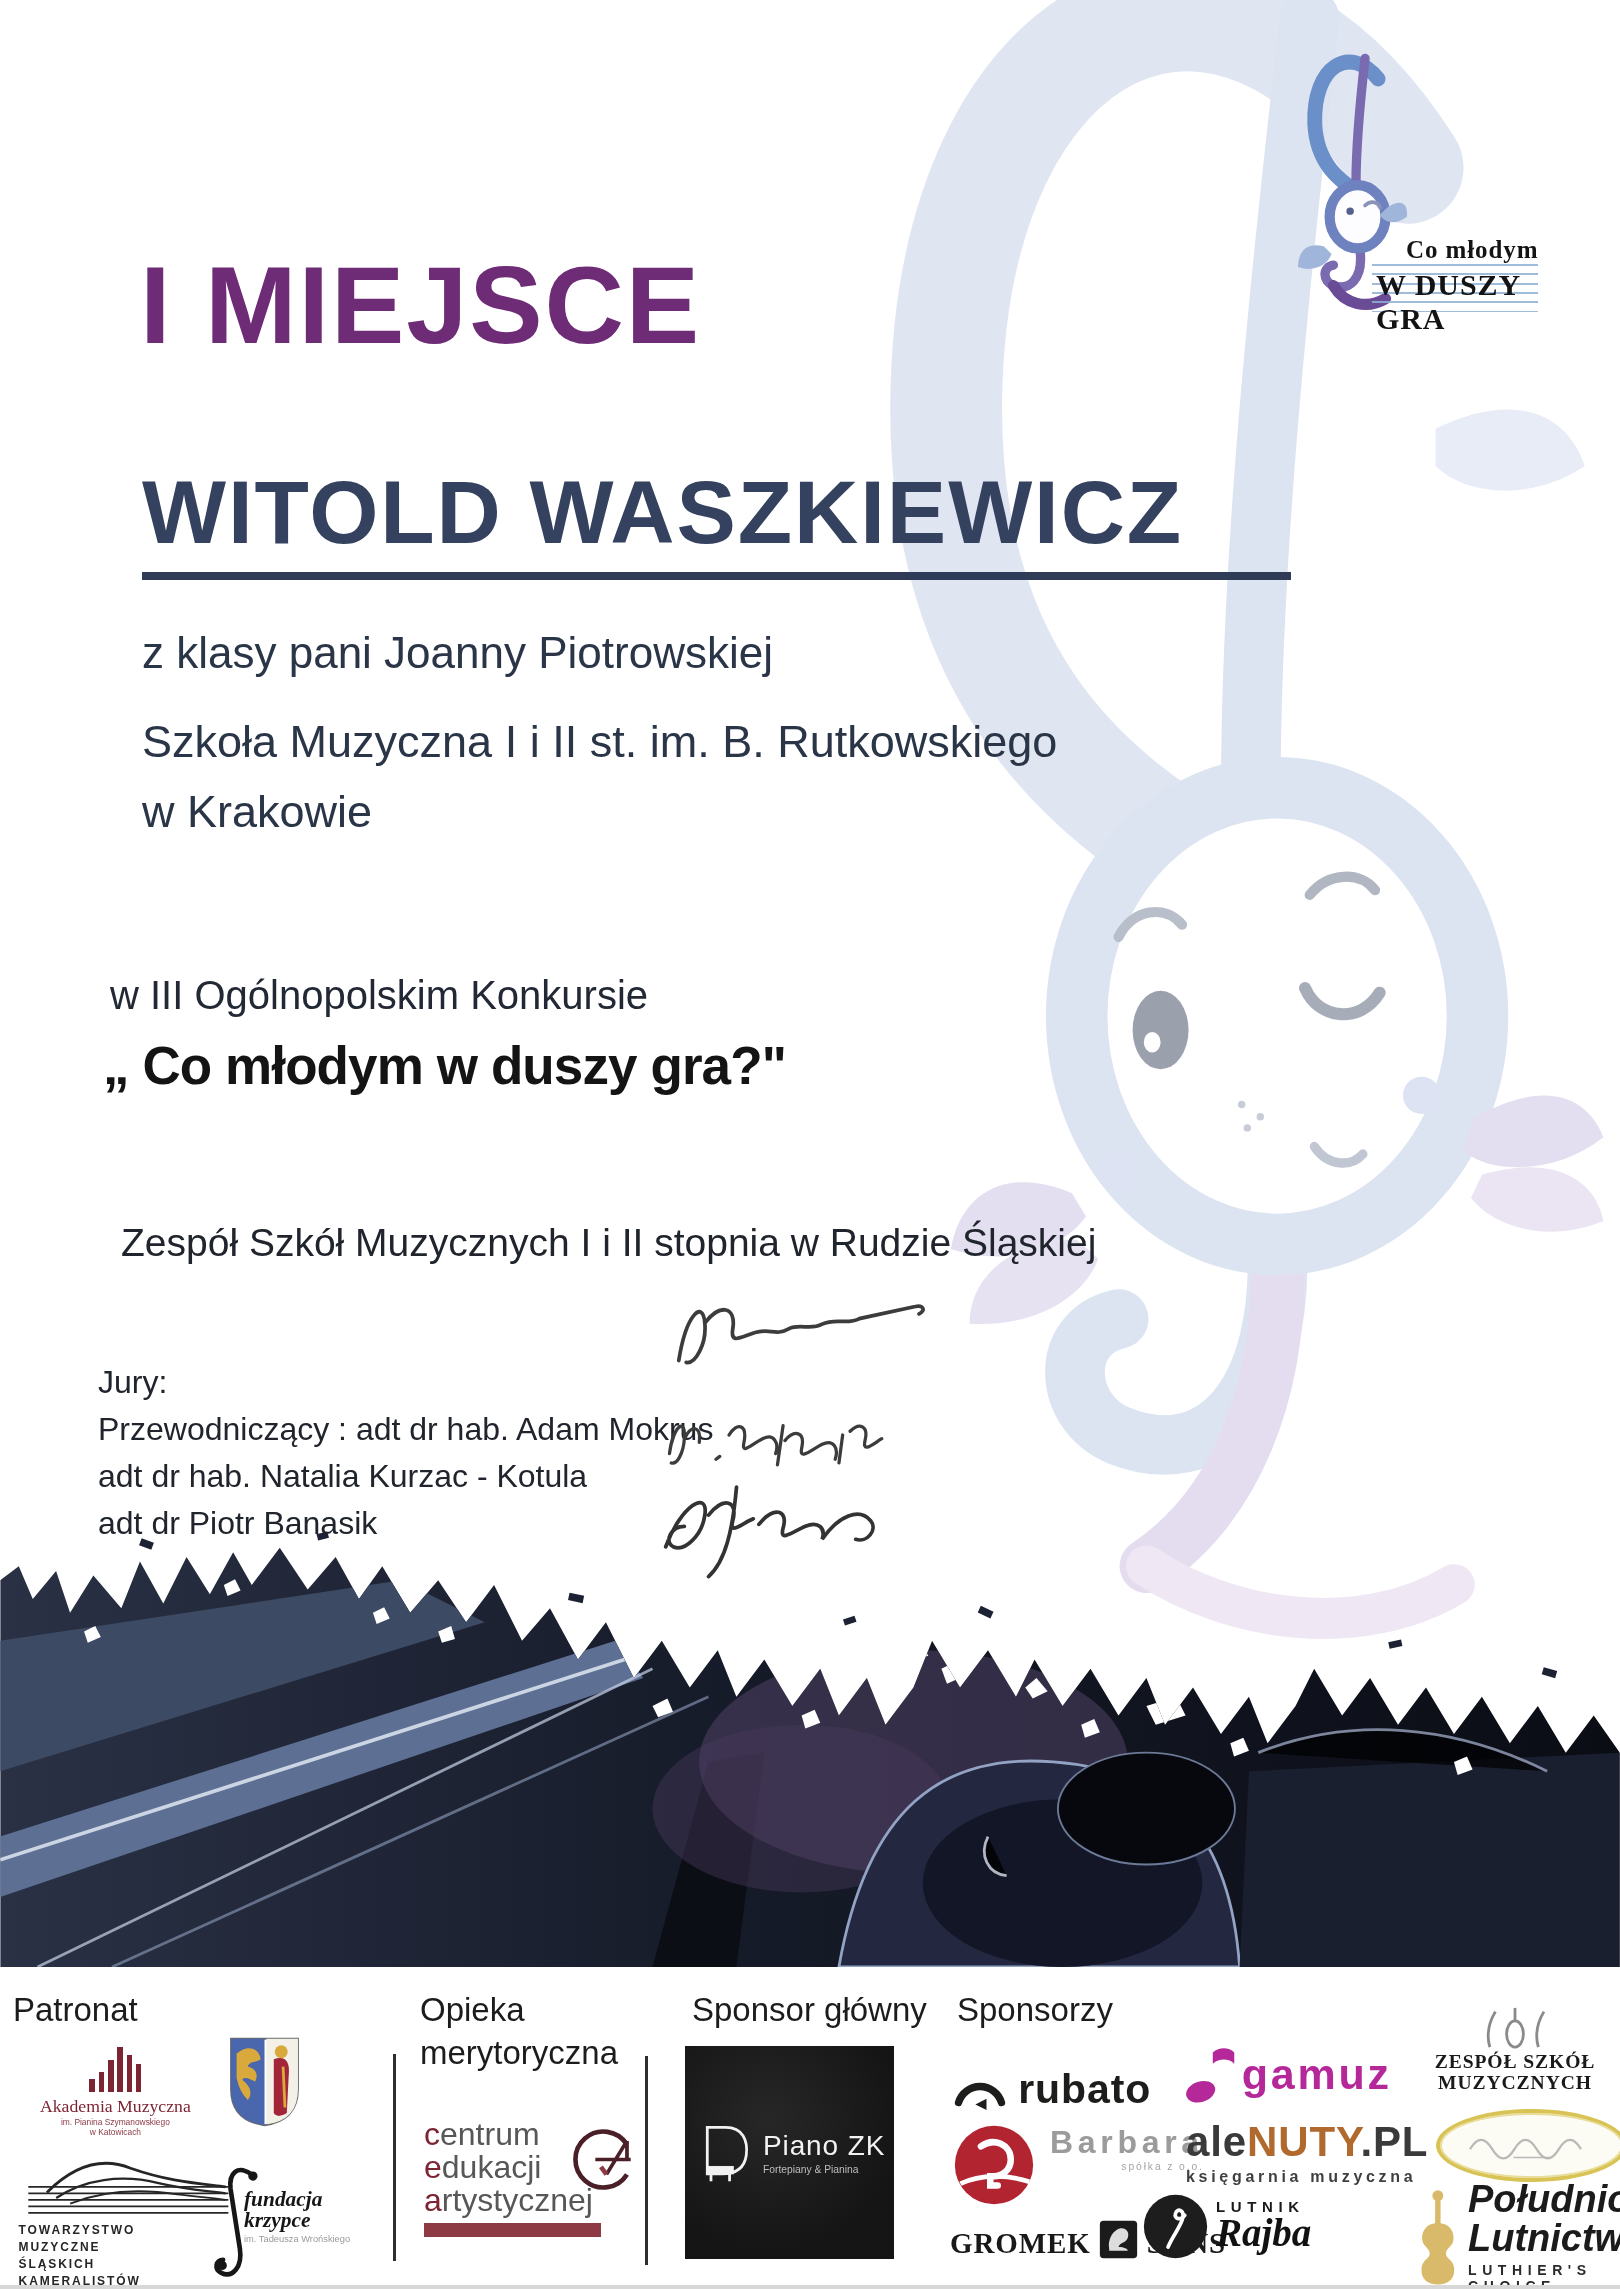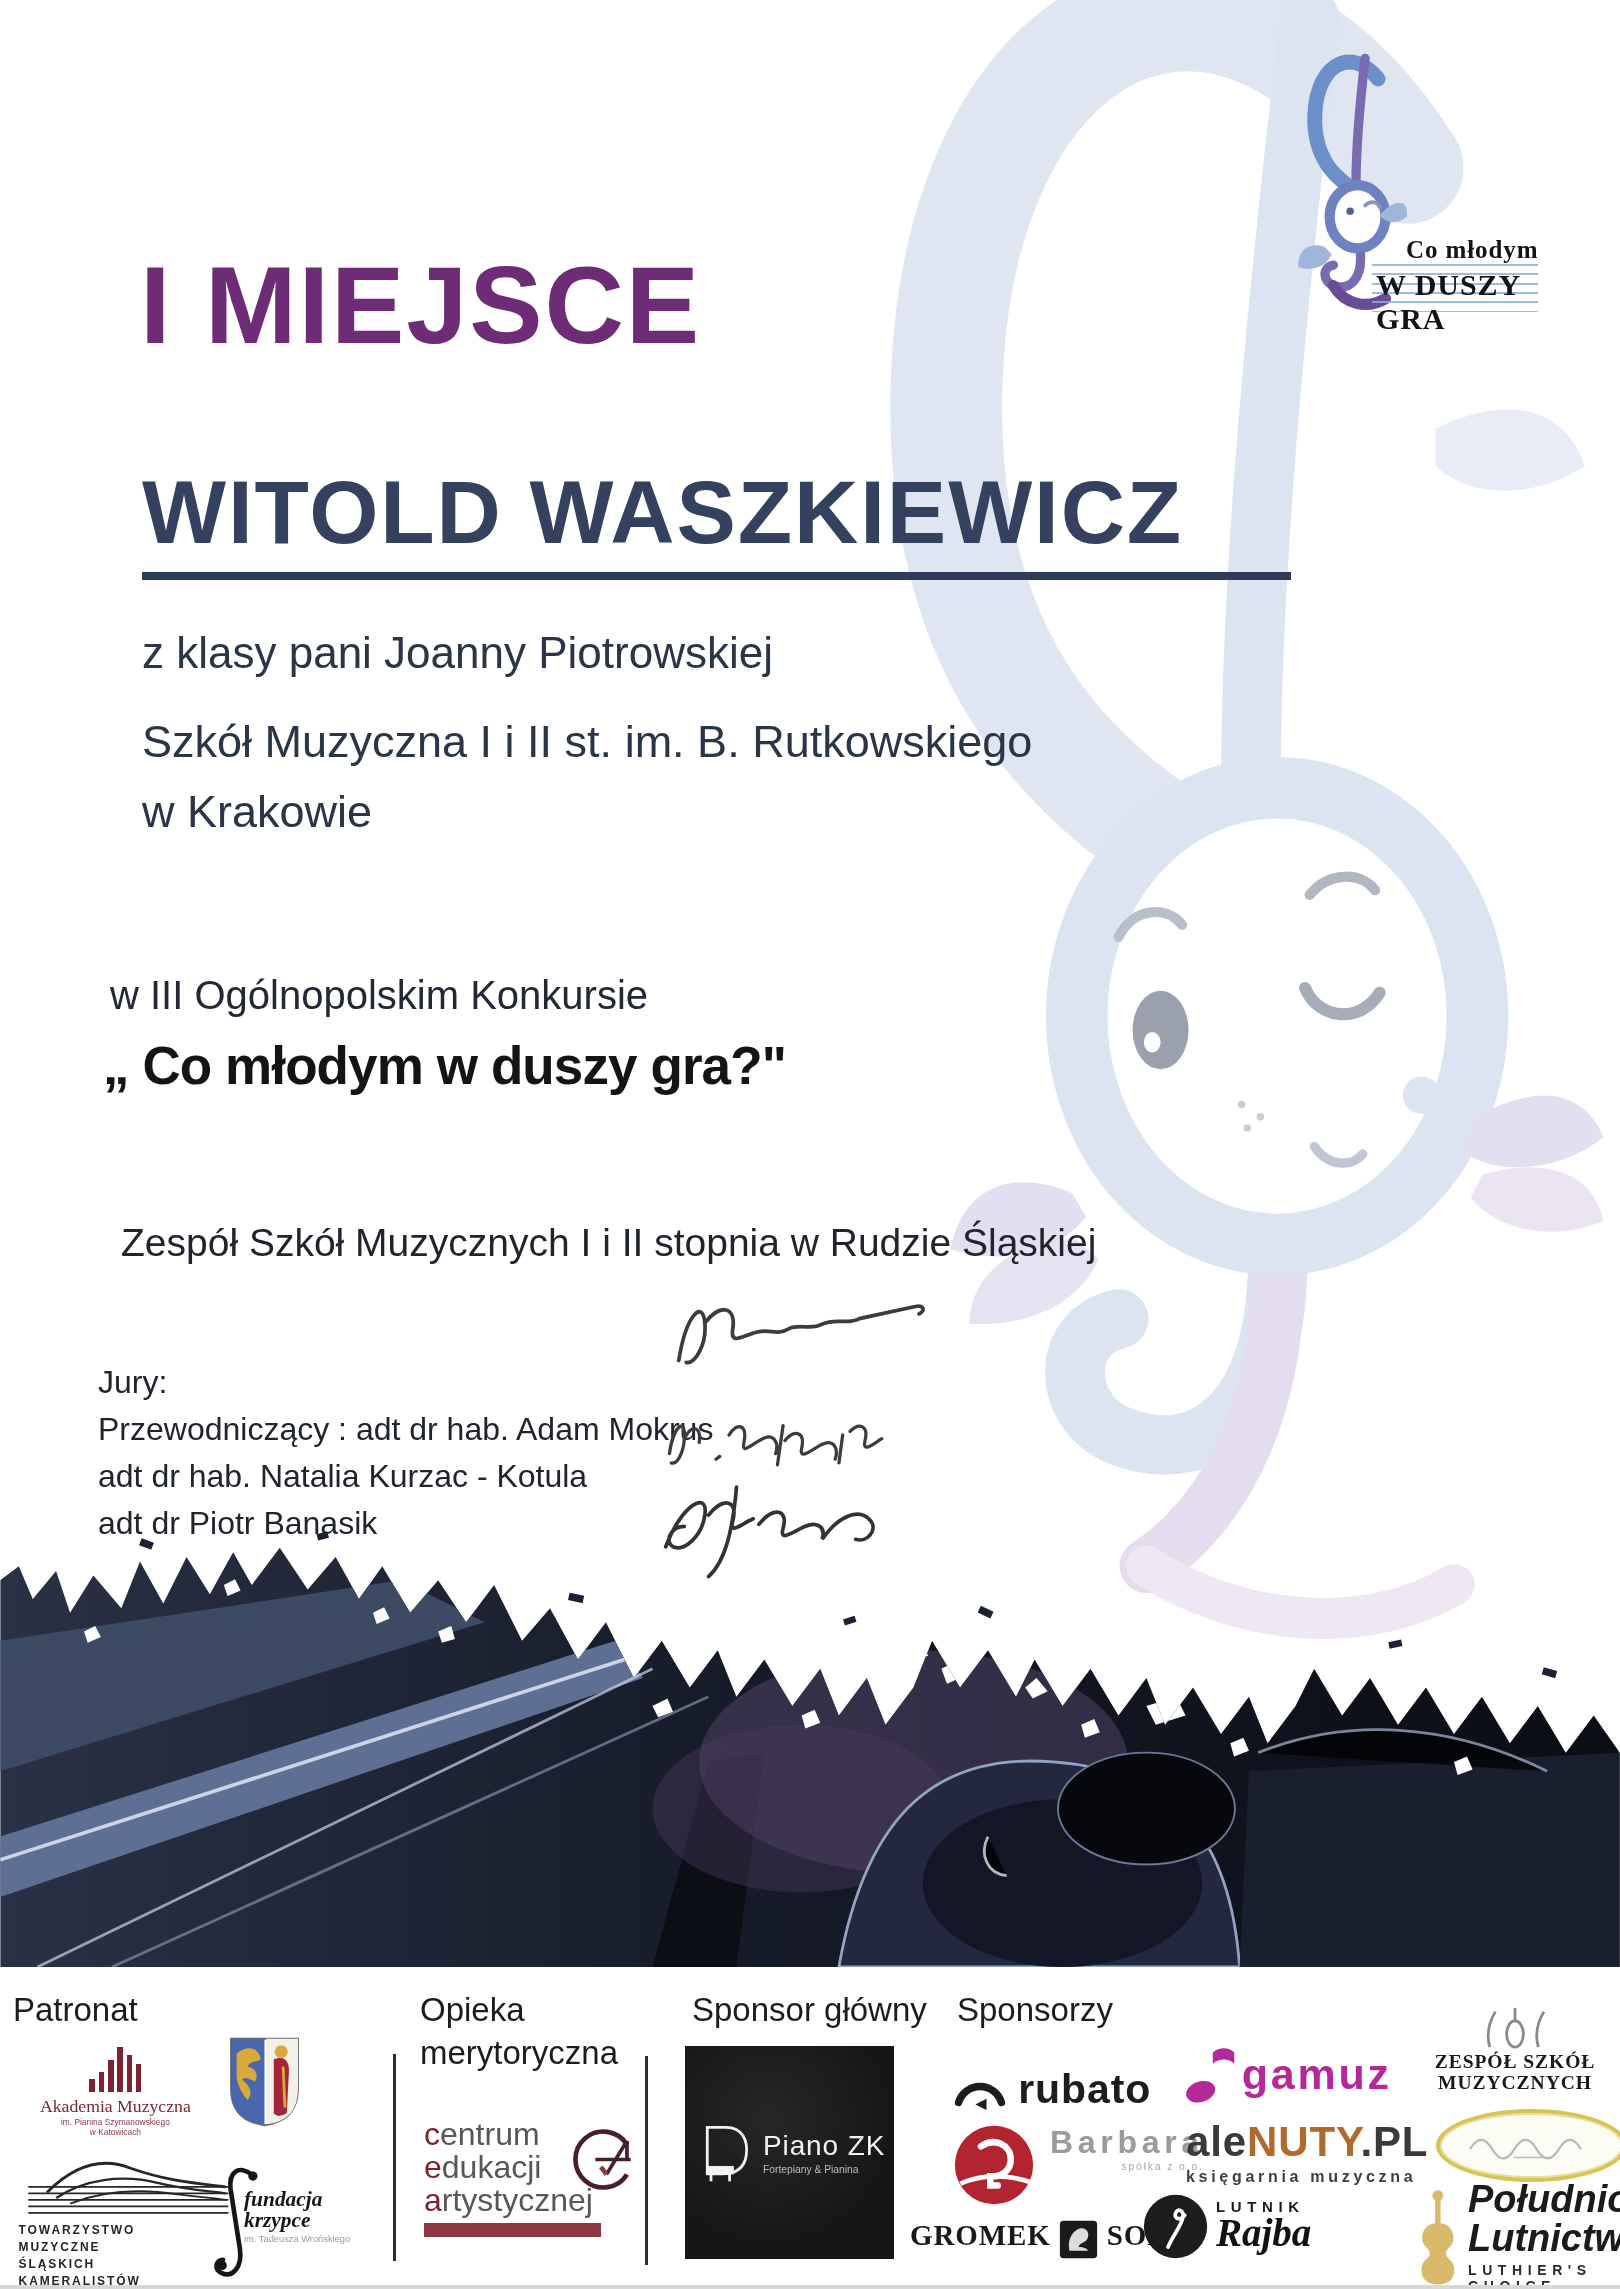--- a/index.html
+++ b/index.html
@@ -60,21 +60,21 @@
   .pianozk{left:685px;top:2046px;width:209px;height:213px;background:
     radial-gradient(circle at 40% 35%, #272727 0%, #151515 70%);z-index:4;
     display:flex;align-items:center;justify-content:center;gap:9.3px;}
   .pz-text .pz-name{color:#f2f2f2;font-size:28px;letter-spacing:0.9px;}
   .pz-text .pz-sub{color:#bdbdbd;font-size:10.3px;margin-top:1.9px;}
   .rubato{left:953px;top:2066px;display:flex;align-items:center;gap:11.2px;z-index:4;}
   .rubato-name{font-size:41px;font-weight:bold;color:#1d1d1b;letter-spacing:0.9px;}
   .barbara{left:953px;top:2124px;display:flex;align-items:flex-start;gap:15px;z-index:4;}
   .barbara-name{font-size:32px;font-weight:bold;color:#9b9b9b;letter-spacing:4.7px;}
   .barbara-sub{font-size:10.3px;color:#a5a5a5;text-align:right;letter-spacing:1.9px;}
-  .gromek{left:910px;top:2219px;display:flex;align-items:flex-start;gap:7.5px;z-index:4;
+  .gromek{left:950px;top:2219px;display:flex;align-items:flex-end;gap:7.5px;z-index:4;
     font-family:"Liberation Serif",serif;font-weight:bold;font-size:29px;color:#191919;letter-spacing:0.9px;}
   .gamuz{left:1182px;top:2043px;display:flex;align-items:center;gap:3.7px;z-index:4;}
   .gamuz-name{font-size:43px;font-weight:bold;color:#b5289a;letter-spacing:2.8px;}
   .alenuty{left:1186px;top:2118px;z-index:4;}
   .alenuty-main{font-size:42px;font-weight:bold;color:#3a3a3a;letter-spacing:0.9px;}
   .alenuty-main .nuty{color:#b06a2d;}
   .alenuty-sub{font-size:16px;font-weight:bold;color:#3f3f3f;letter-spacing:3.7px;margin-top:1.9px;}
   .rajba{left:1142px;top:2193px;display:flex;align-items:center;gap:7px;z-index:4;justify-content:flex-end;}
   .rajba-top{font-size:15px;font-weight:bold;letter-spacing:5.6px;color:#1a1a1a;}
   .rajba-name{font-family:"Liberation Serif",serif;font-style:italic;font-weight:bold;
@@ -134,21 +134,21 @@
     </svg>
     <div class="hdr-staff"></div>
     <div class="hdr-line1">Co młodym</div>
     <div class="hdr-line2">W DUSZY GRA</div>
   </div>
 
   <div class="abs t award">I MIEJSCE</div>
   <div class="abs t name">WITOLD WASZKIEWICZ</div>
   <div class="abs name-underline"></div>
   <div class="abs t body-line class-line">z klasy pani Joanny Piotrowskiej</div>
-  <div class="abs t body-line school1">Szkół Muzyczna I i II st. im. B. Rutkowskiego</div>
+  <div class="abs t body-line school1">Szkoła Muzyczna I i II st. im. B. Rutkowskiego</div>
   <div class="abs t body-line school2">w Krakowie</div>
   <div class="abs t intro">w III Ogólnopolskim Konkursie</div>
   <div class="abs t comp-name">„ Co młodym w duszy gra?"</div>
   <div class="abs t venue-line">Zespół Szkół Muzycznych I i II stopnia w Rudzie Śląskiej</div>
 
   <div class="abs jury">
     <div>Jury:</div>
     <div>Przewodniczący : adt dr hab. Adam Mokrus</div>
     <div>adt dr hab. Natalia Kurzac - Kotula</div>
     <div>adt dr Piotr Banasik</div>

